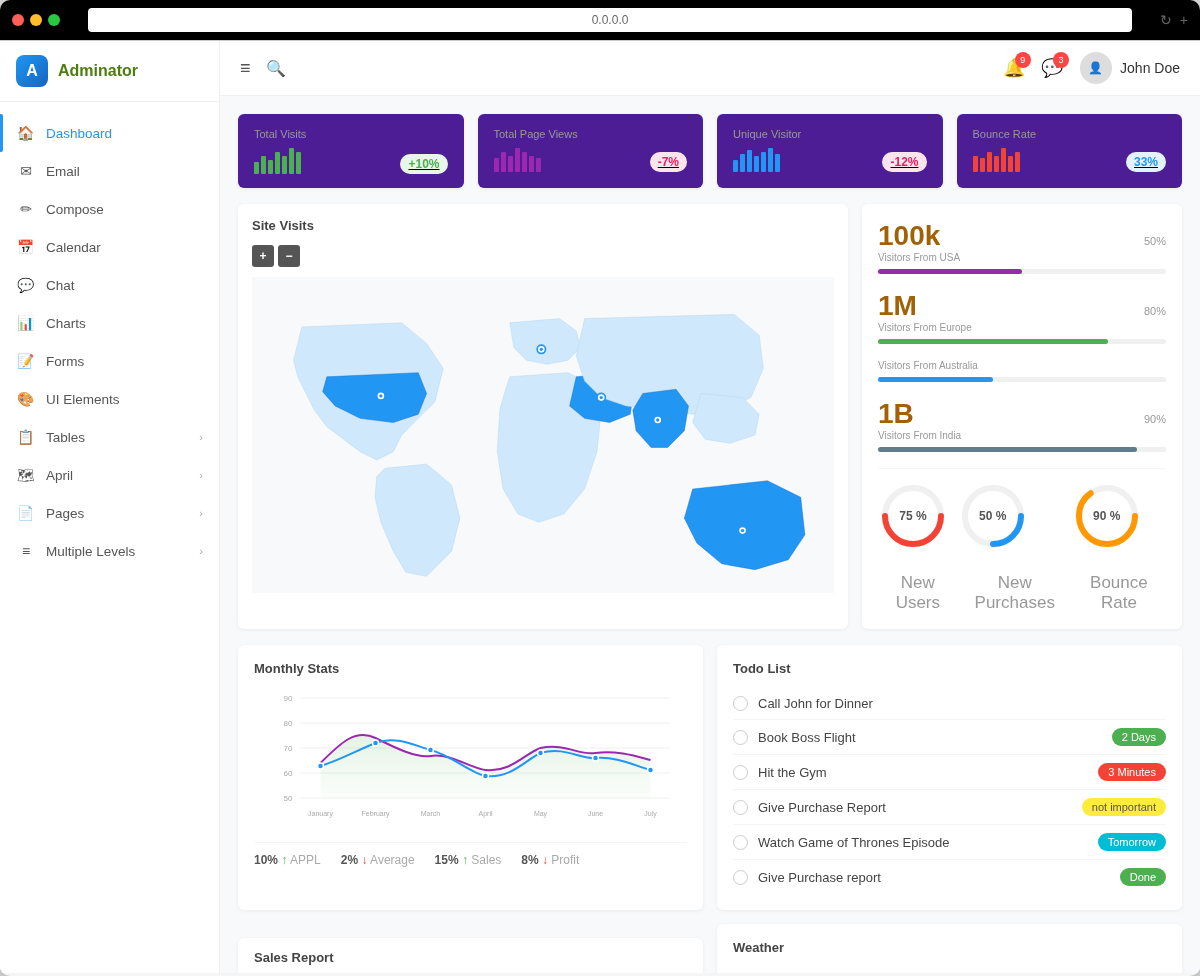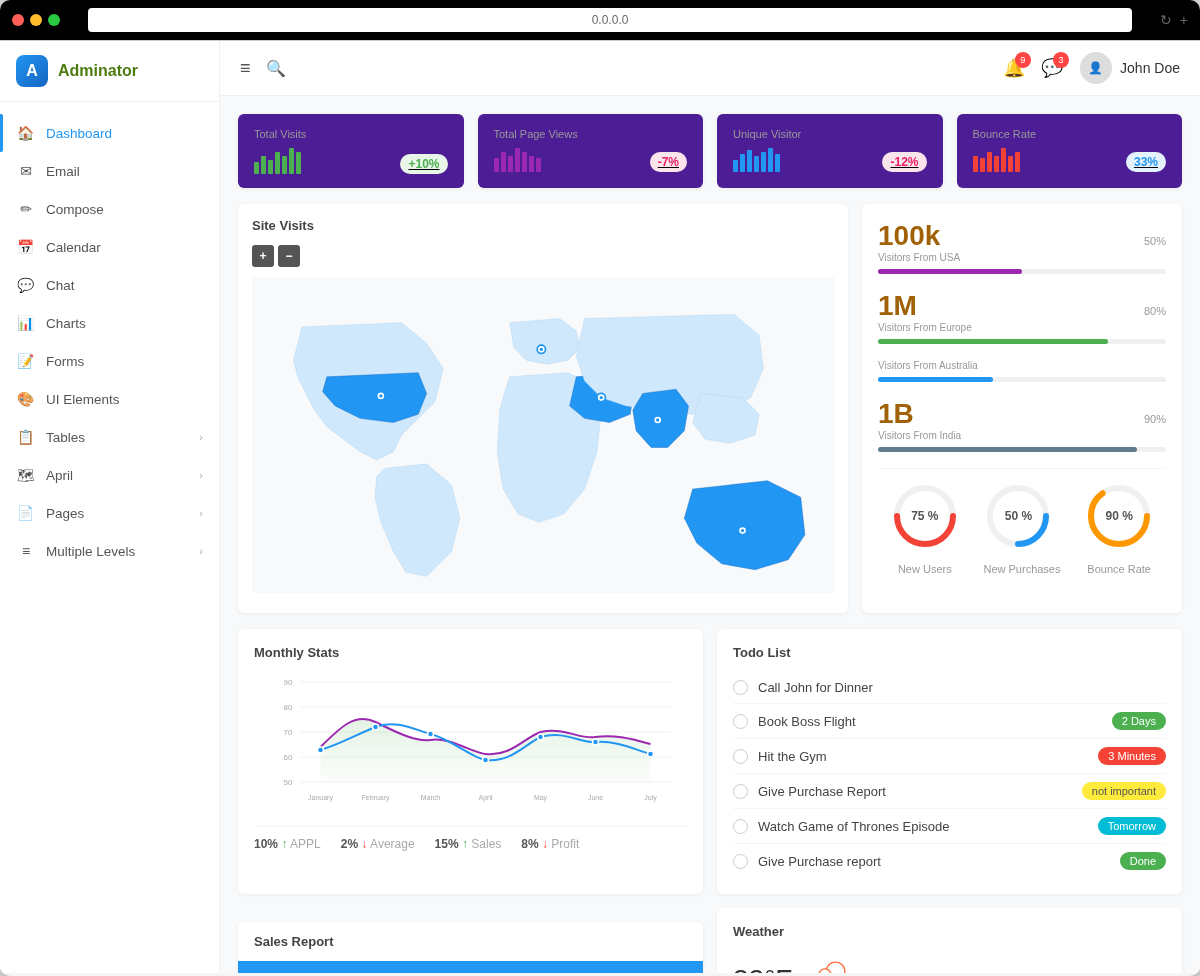--- a/index.html
+++ b/index.html
@@ -75,21 +75,21 @@
     .visitor-count { font-size: 28px; font-weight: 700; color: #a16207; }
     .visitor-label { font-size: 10px; color: #999; margin-bottom: 6px; }
     .visitor-bar-bg { background: #f0f0f0; border-radius: 3px; height: 5px; margin-bottom: 4px; }
     .visitor-bar { height: 5px; border-radius: 3px; }
     .visitor-pct { font-size: 11px; color: #999; text-align: right; }
     .visitor-header { display: flex; justify-content: space-between; align-items: baseline; }
     
     
     .donut-row { display: flex; justify-content: space-around; margin-top: 16px; padding-top: 12px; border-top: 1px solid #f5f5f5; }
     .donut-item { text-align: center; }
-    .donut-label { font-size: 11px; color: #999; margin-top: 12px; }
+    .donut-label { font-size: 17px; color: #999; margin-top: 22px; }
     .donut-container { position: relative; width: 70px; height: 70px; }
     .donut-pct { position: absolute; top: 50%; left: 50%; transform: translate(-50%, -50%); font-size: 12px; font-weight: 600; color: #555; }
     
     
     .bottom-row { display: grid; grid-template-columns: 1fr 1fr; gap: 14px; }
     
     .chart-card { background: #fff; border-radius: 6px; padding: 16px; box-shadow: 0 1px 4px rgba(0,0,0,0.06); }
     .chart-stats { display: flex; gap: 20px; margin-top: 10px; padding-top: 10px; border-top: 1px solid #f5f5f5; }
     .chart-stat { font-size: 12px; color: #555; }
     .chart-stat-val { font-weight: 600; }

